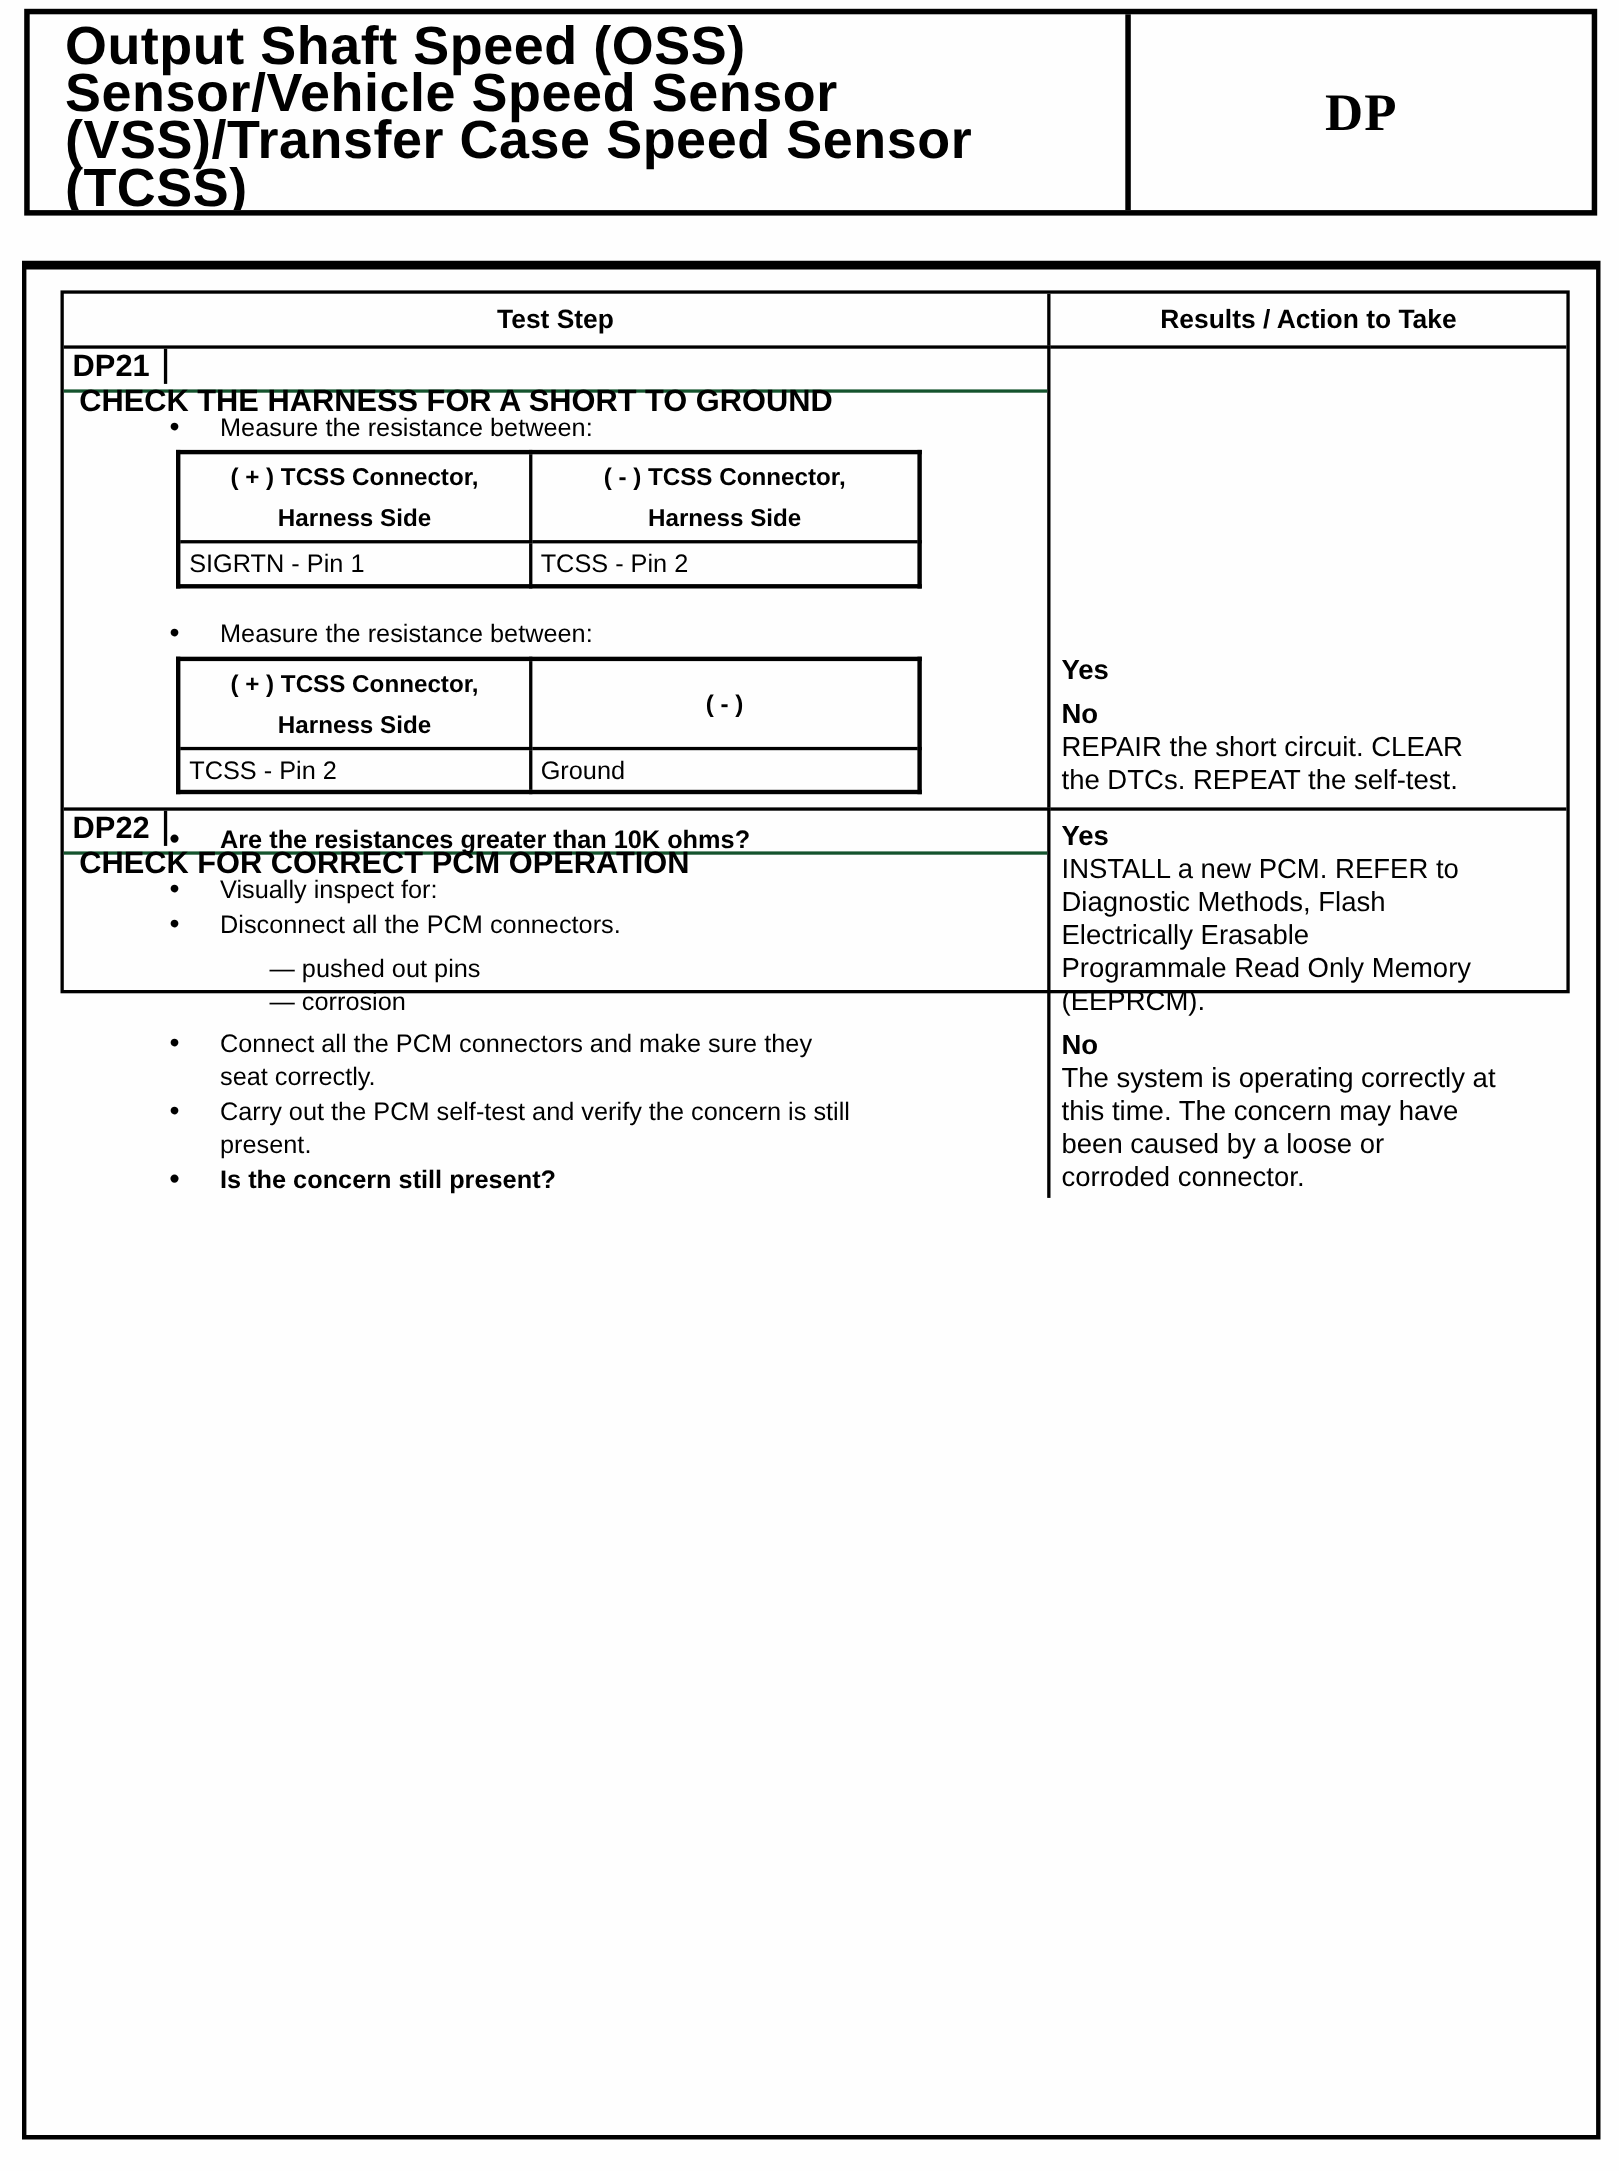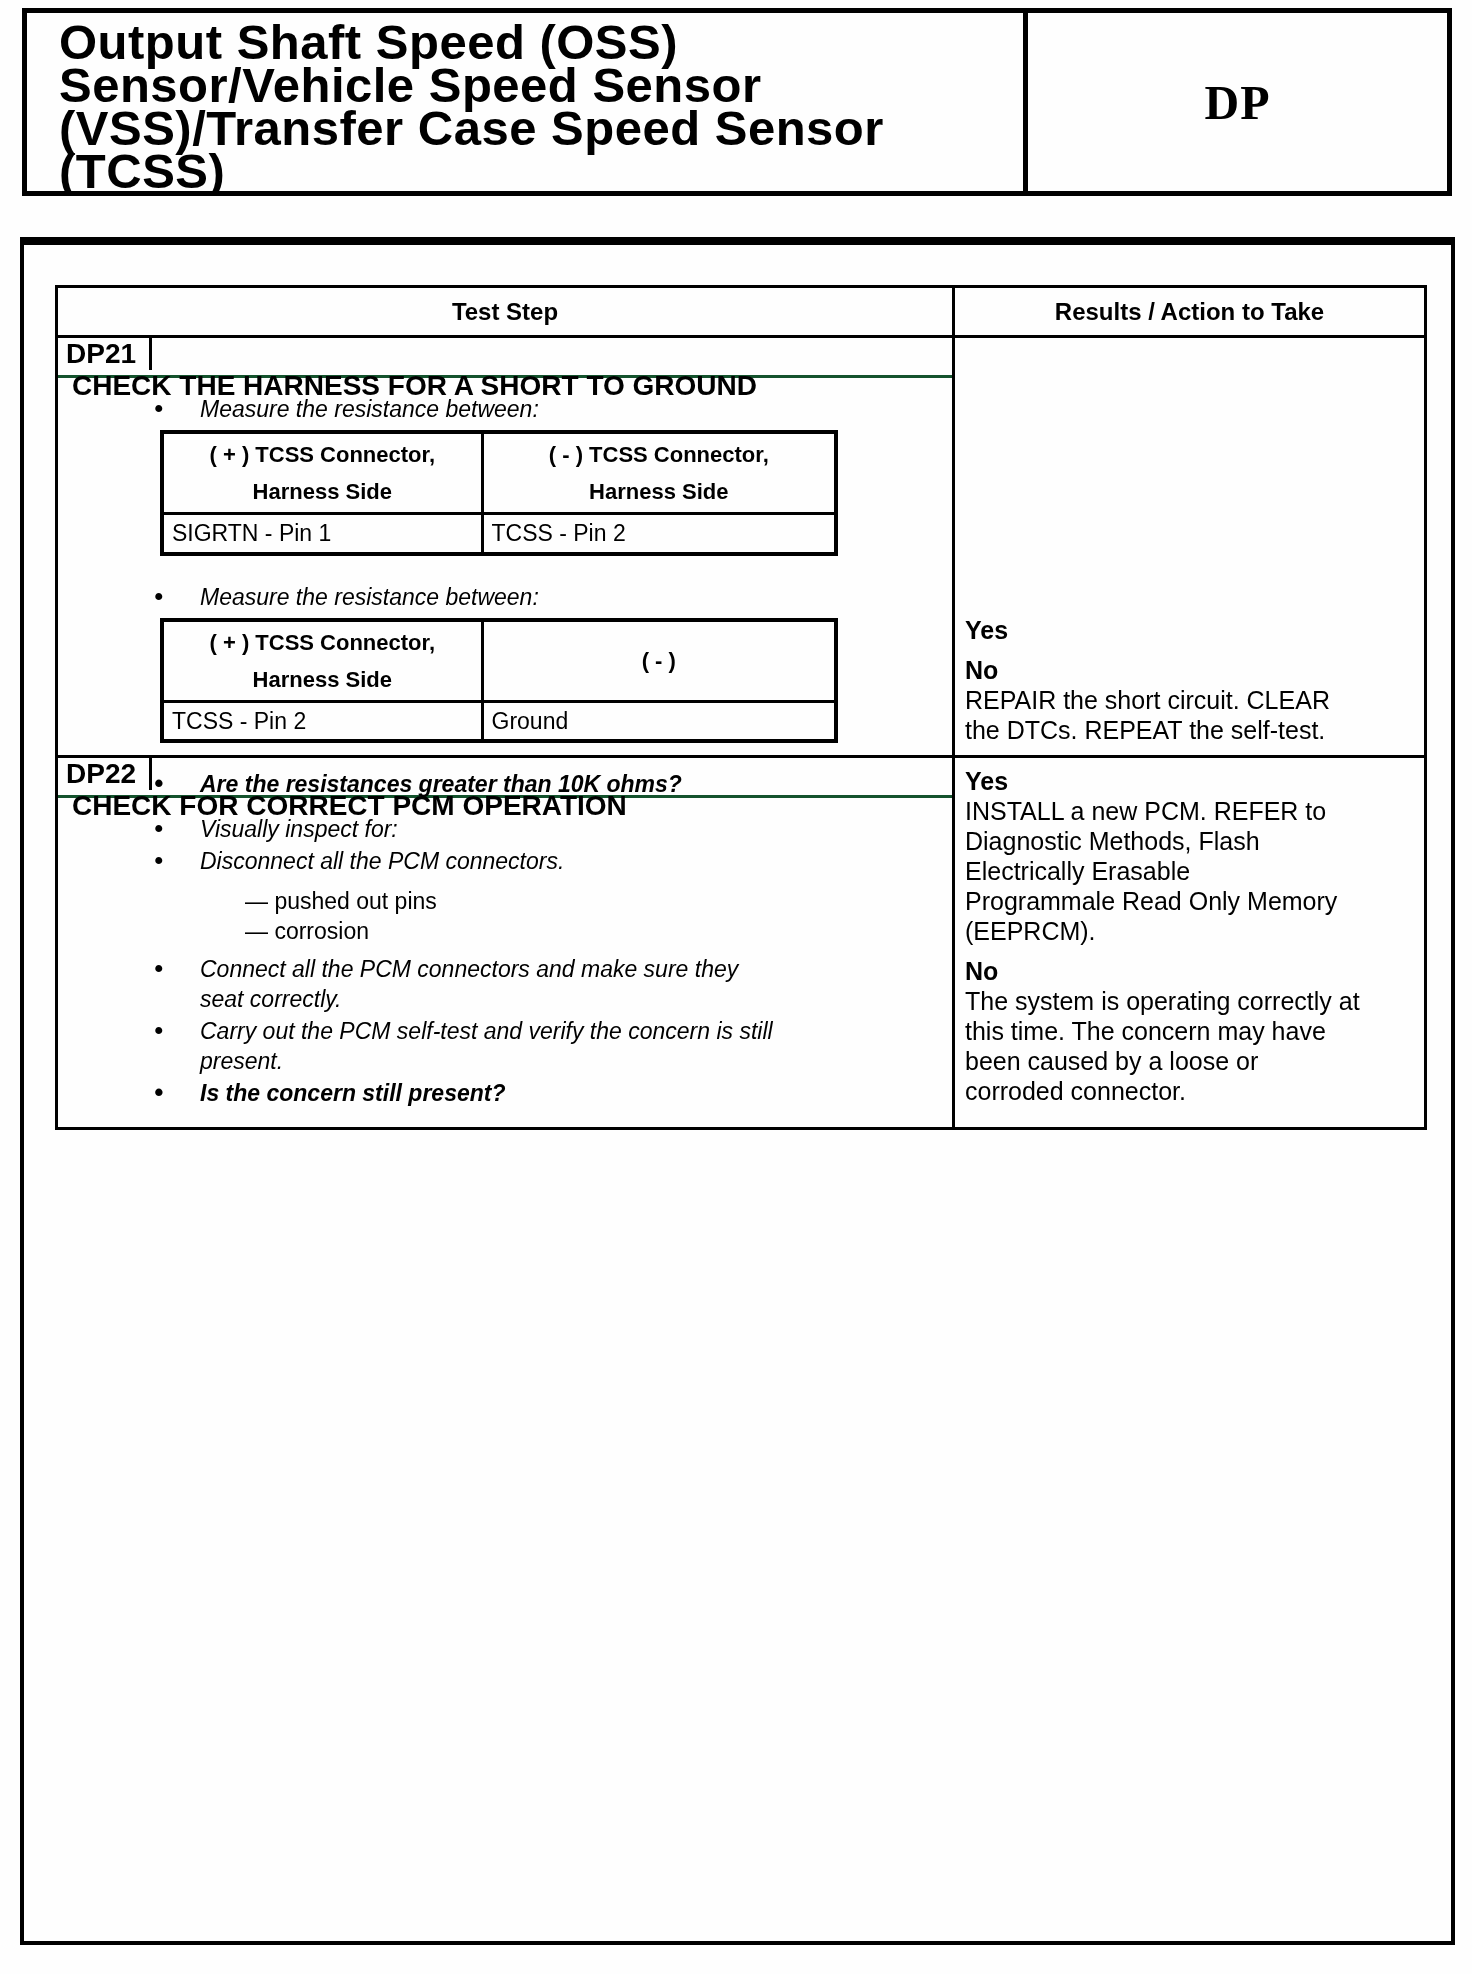--- a/index.html
+++ b/index.html
@@ -43,22 +43,22 @@
   
   .outer-box {
     position: absolute; left: 20px; top: 237px;
     width: 1435px; height: 1708px;
     border: 4px solid #000;
     border-top-width: 8px;
   }
 
   
   .main-table {
-    position: absolute; left: 31px; top: 40px;
-    width: 1372px; height: 845px;
+    position: absolute; left: 31px; top: 19px;
+    width: 1372px; height: 639px;
     border: 3px solid #000;
     display: grid;
     grid-template-columns: 897px 1fr;
     grid-template-rows: 47px 420px 1fr;
   }
   .th-left, .th-right {
     display: flex; align-items: center; justify-content: center;
     font-weight: bold; font-size: 24px;
   }
   .th-left  { grid-column: 1; grid-row: 1; border-right: 3px solid #000; }
@@ -86,21 +86,21 @@
     font-weight: bold; font-size: 28px; flex-direction: column;
   }
   .step-id {
     width: 94px; border-right: 3px solid #000;
     display: flex; align-items: center; padding-left: 8px;
   }
   .step-title { flex: 1; display: flex; align-items: center; padding-left: 14px; }
 
   
   .step-body { padding-top: 14px; font-size: 23px; line-height: 30px; }
-  .bullet { position: relative; padding-left: 142px; padding-right: 26px; margin: 2px 0; font-style: italic; }
+  .bullet { position: relative; padding-left: 142px; padding-right: 26px; margin: 2px 0; }
   .bullet::before {
     content: "\2022";
     position: absolute; left: 96px; top: -1px;
     font-size: 26px;
   }
   .bullet.bold { font-weight: bold; }
   .q-gap { margin-top: 16px; }
   .multiline { white-space: pre-line; }
   .dash-item { padding-left: 187px; }
   .dash-gap { margin-top: 10px; }

